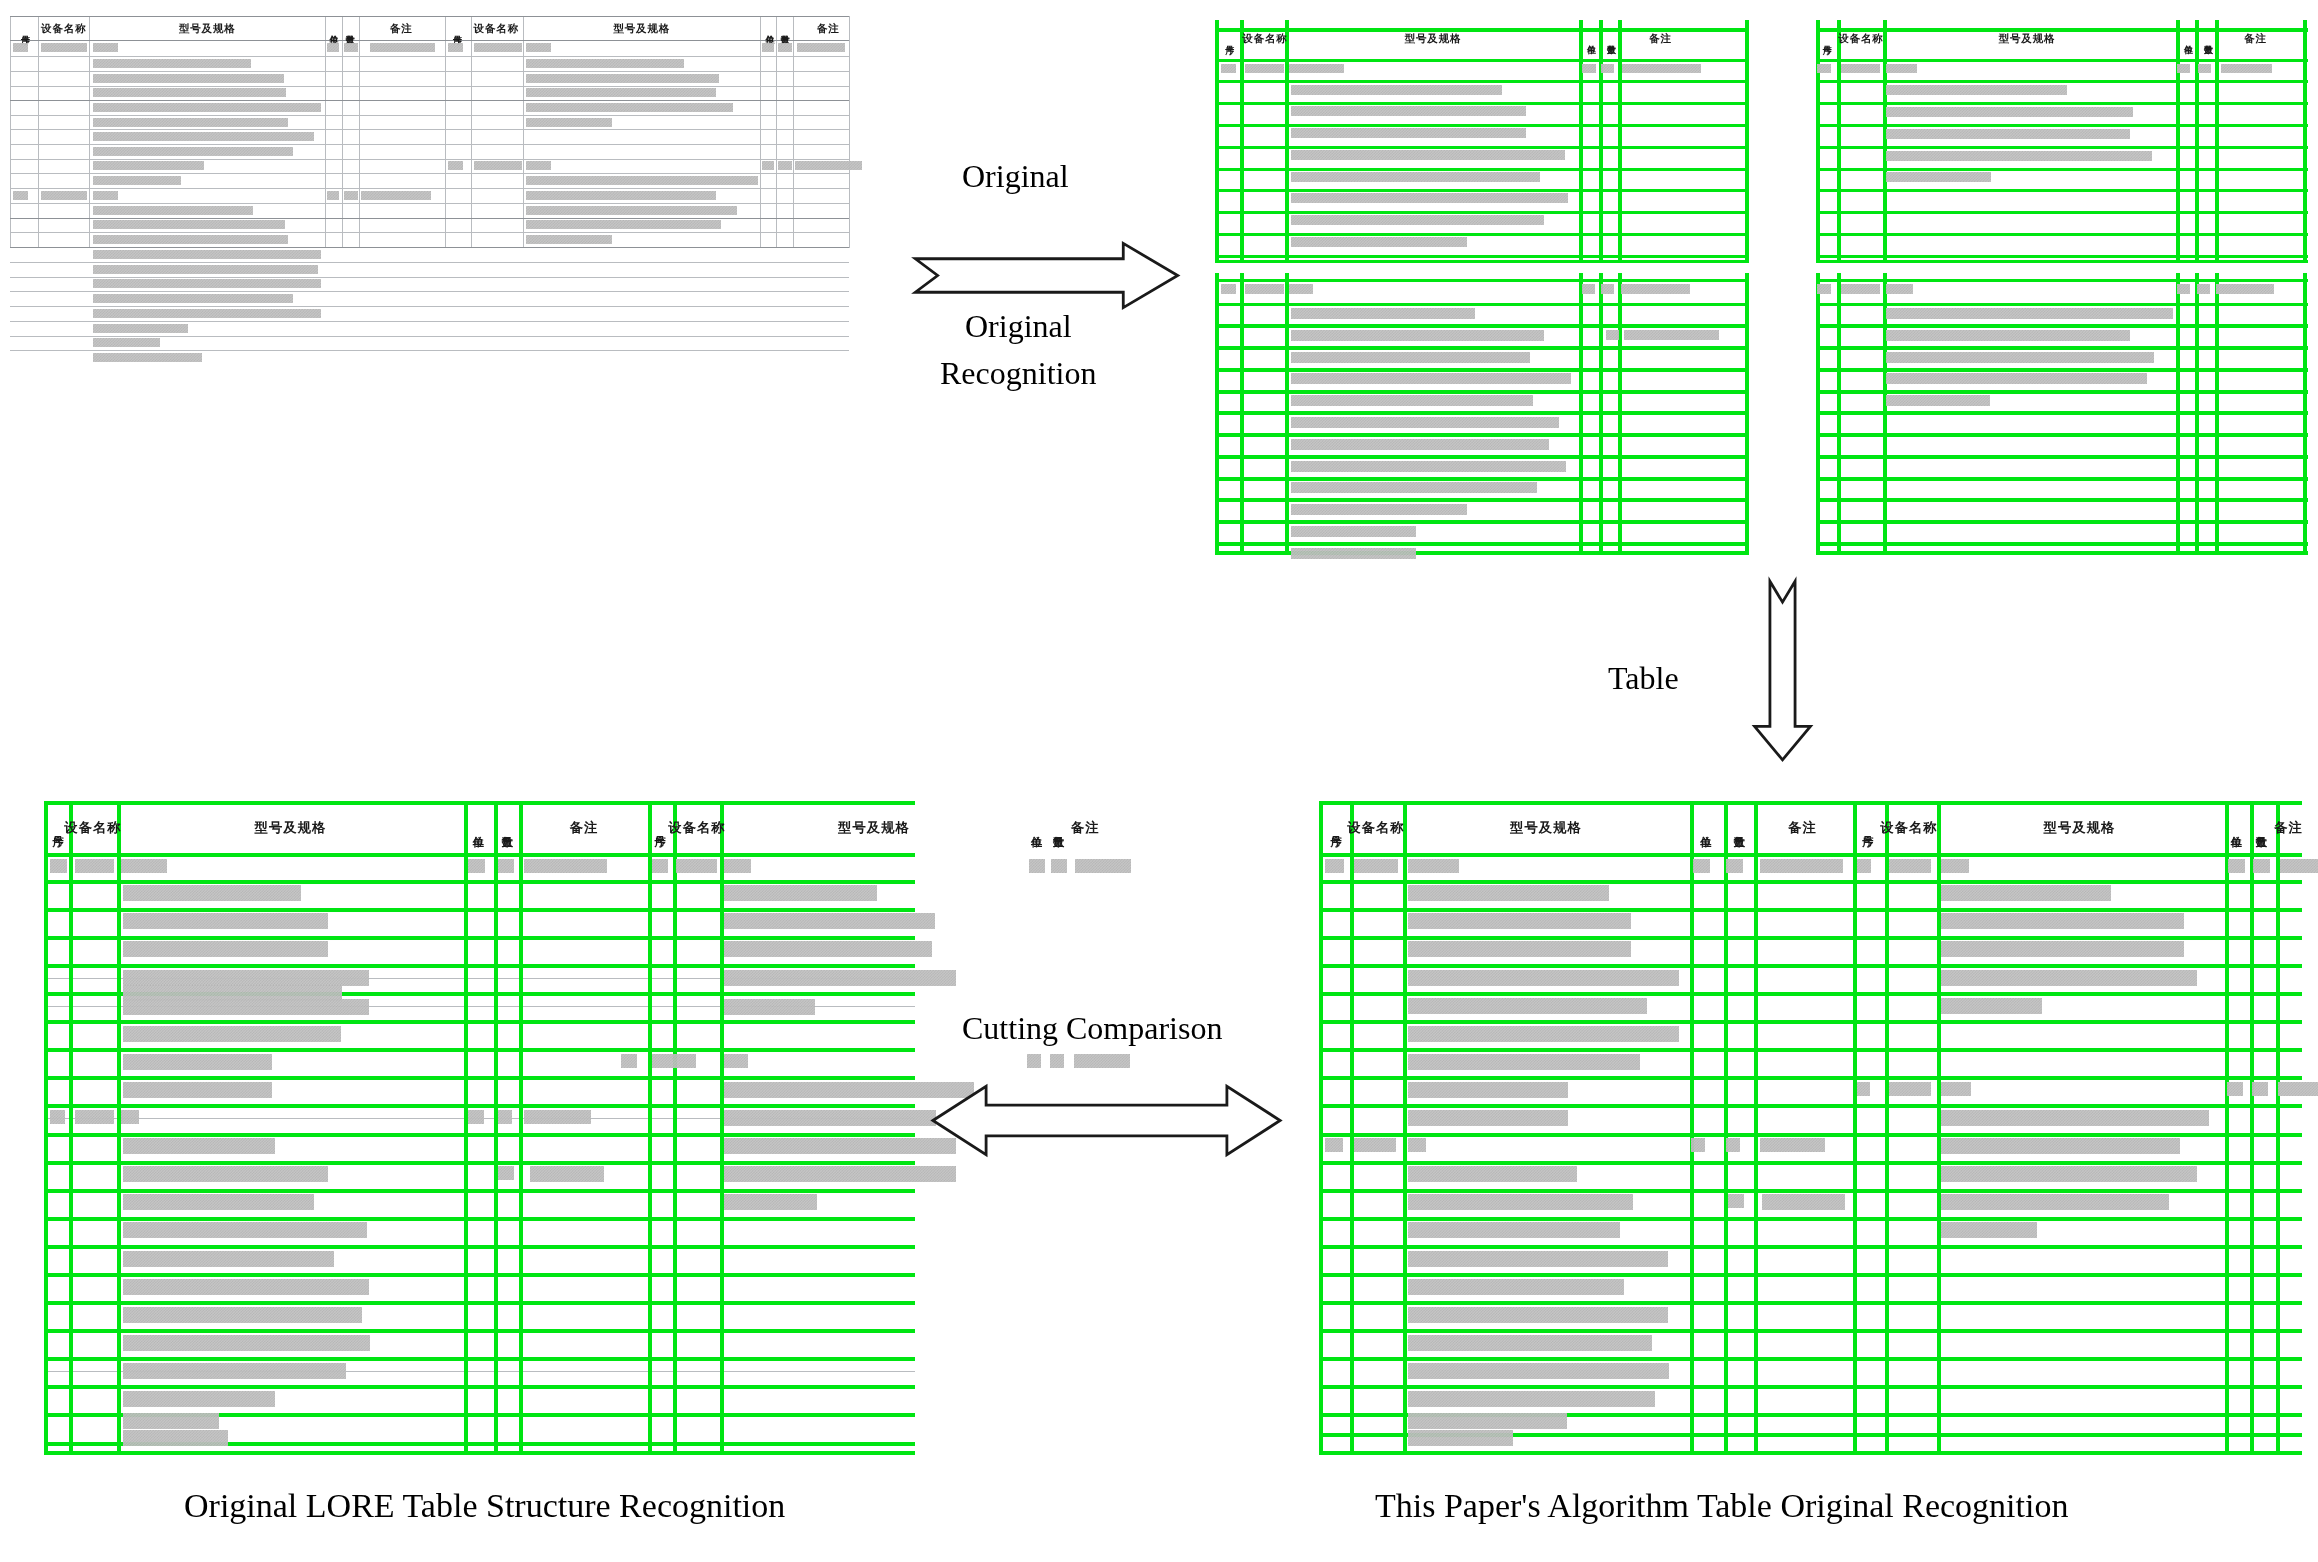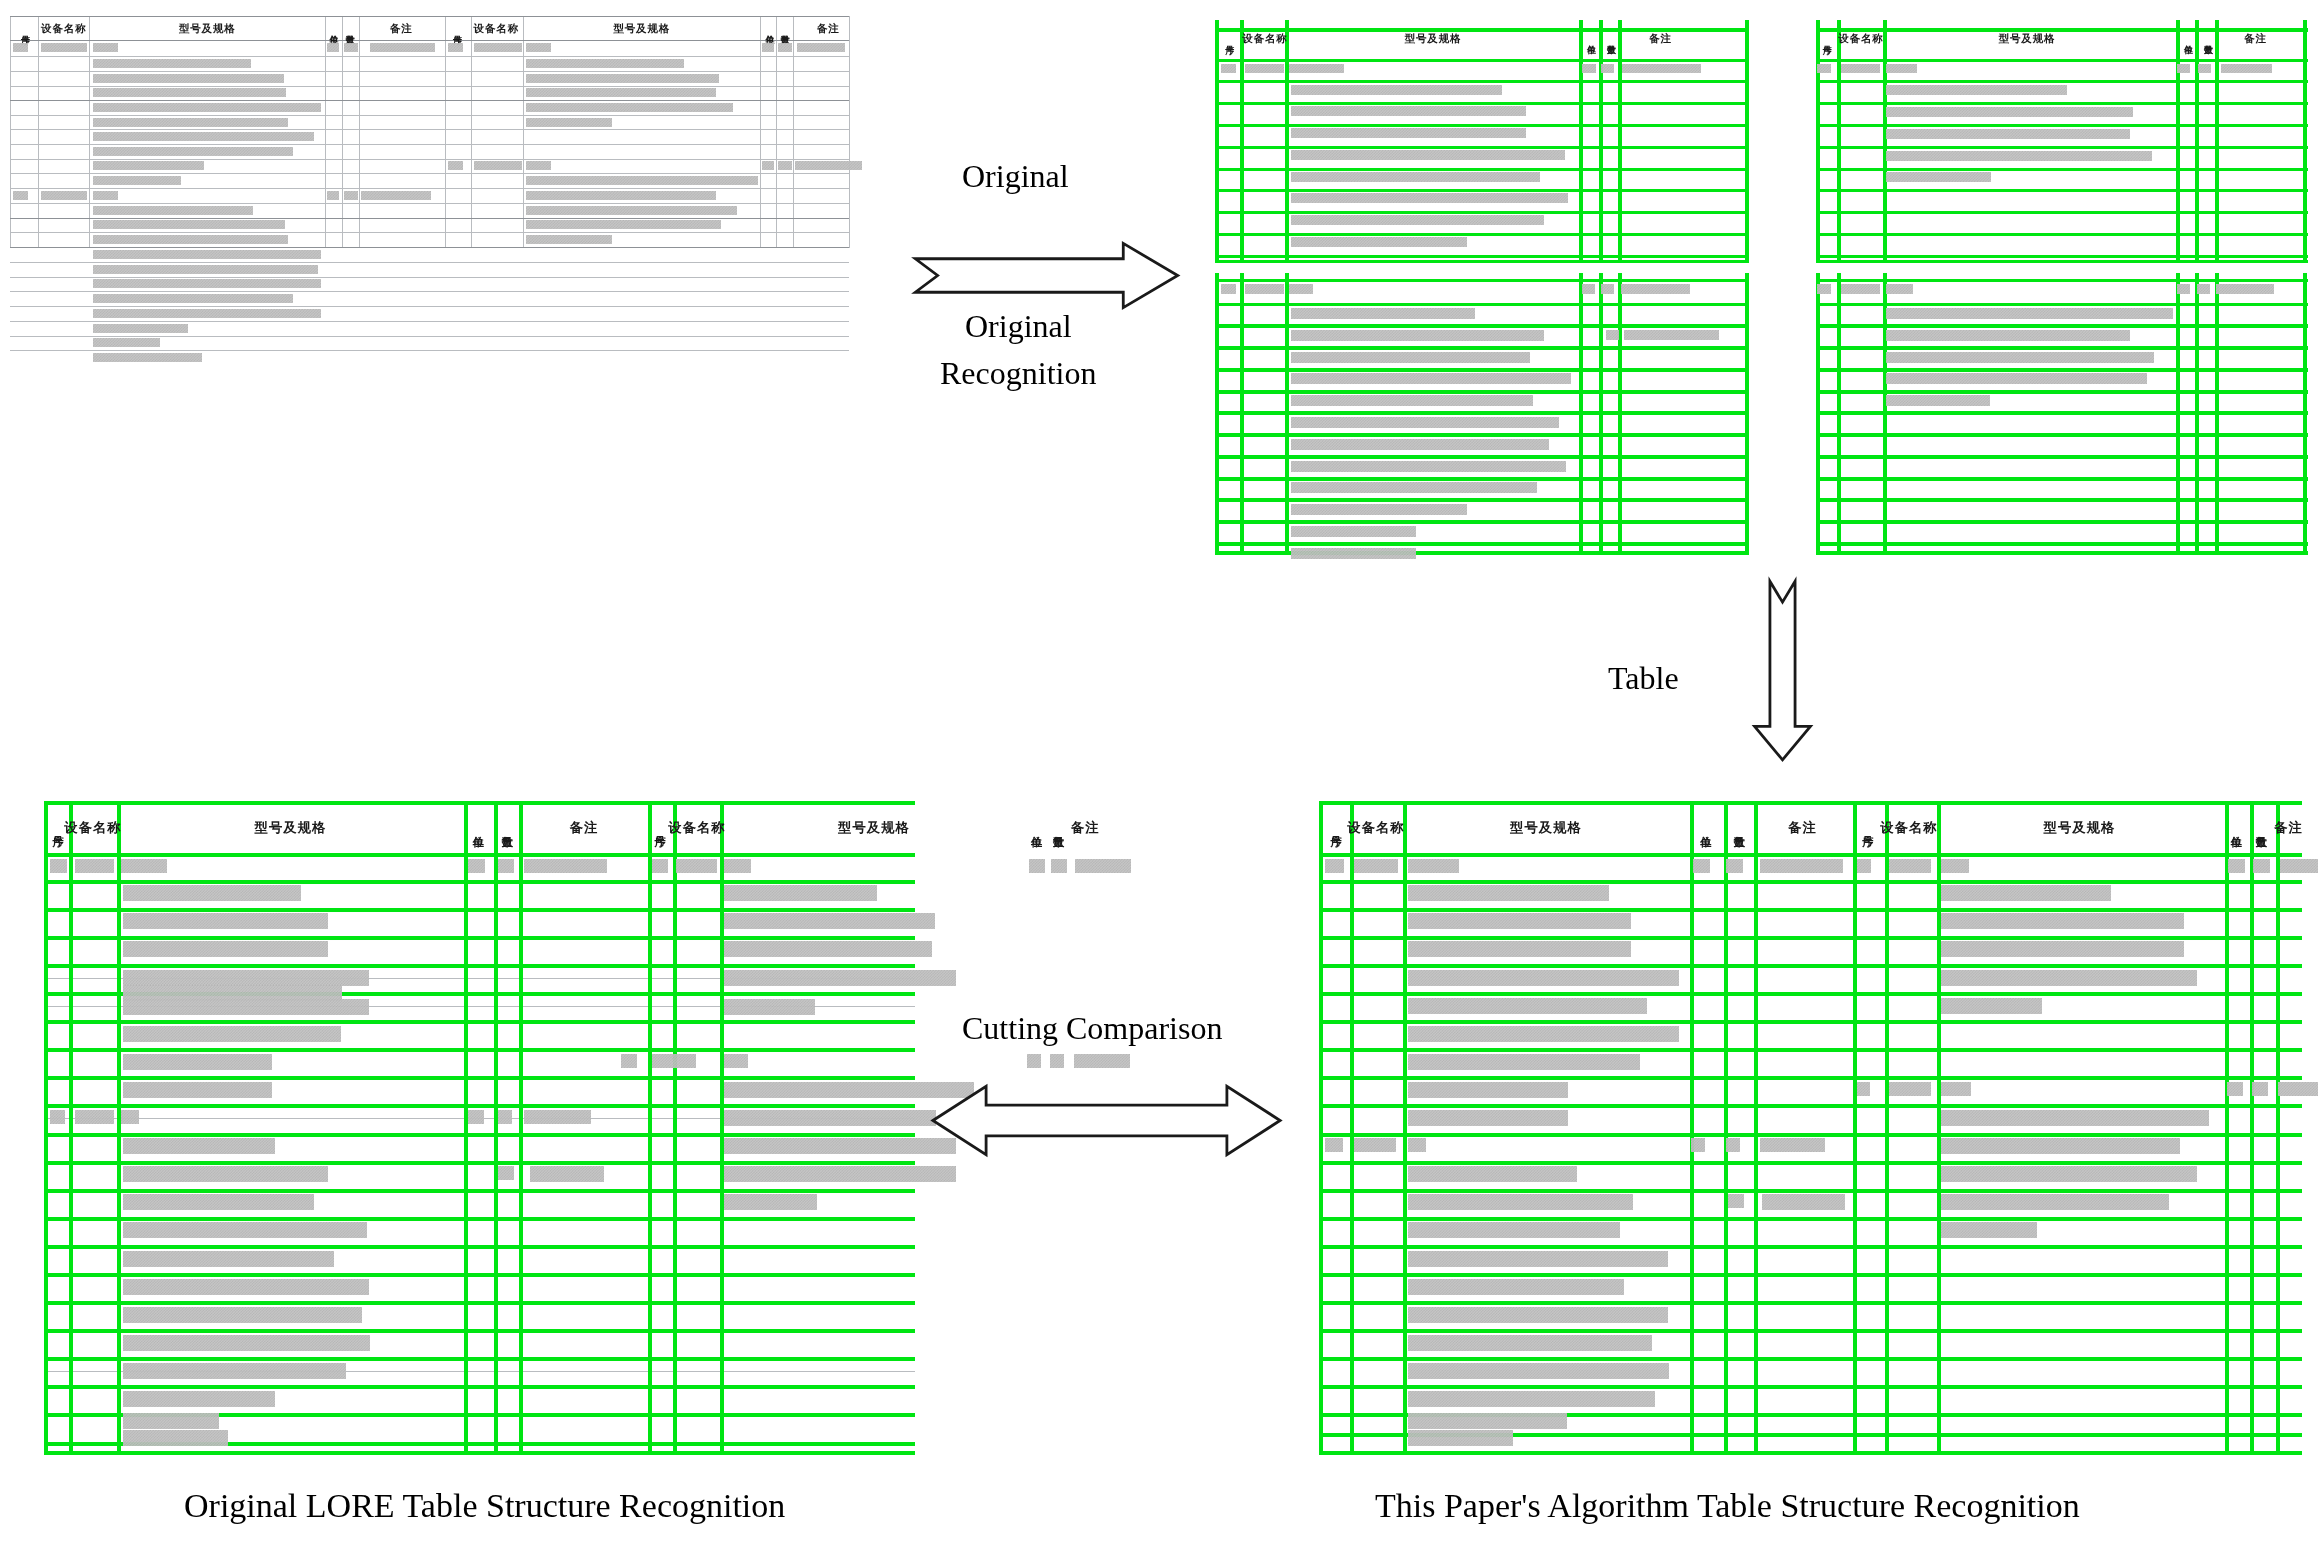--- a/index.html
+++ b/index.html
@@ -585,14 +585,14 @@
   </svg>
 </div>
 
 <div class="lbl steplbl" style="left:962px;top:158px;">Original</div>
 <div class="lbl steplbl" style="left:965px;top:308px;">Original</div>
 <div class="lbl steplbl" style="left:940px;top:355px;">Recognition</div>
 <div class="lbl steplbl" style="left:1608px;top:660px;">Table</div>
 <div class="lbl steplbl" style="left:962px;top:1010px;">Cutting Comparison</div>
 
 <div class="lbl caption" style="left:184px;top:1487px;">Original LORE Table Structure Recognition</div>
-<div class="lbl caption" style="left:1375px;top:1487px;">This Paper's Algorithm Table Structure Recognition</div>
+<div class="lbl caption" style="left:1375px;top:1487px;">This Paper's Algorithm Table Original Recognition</div>
 
 
 </body></html>

